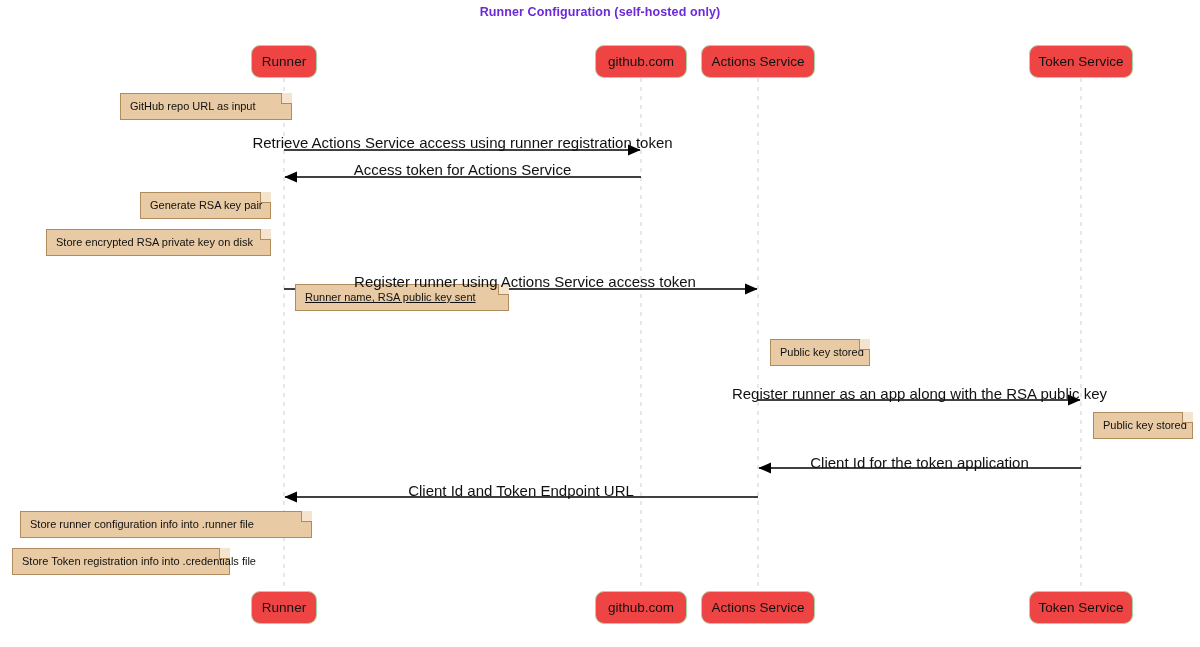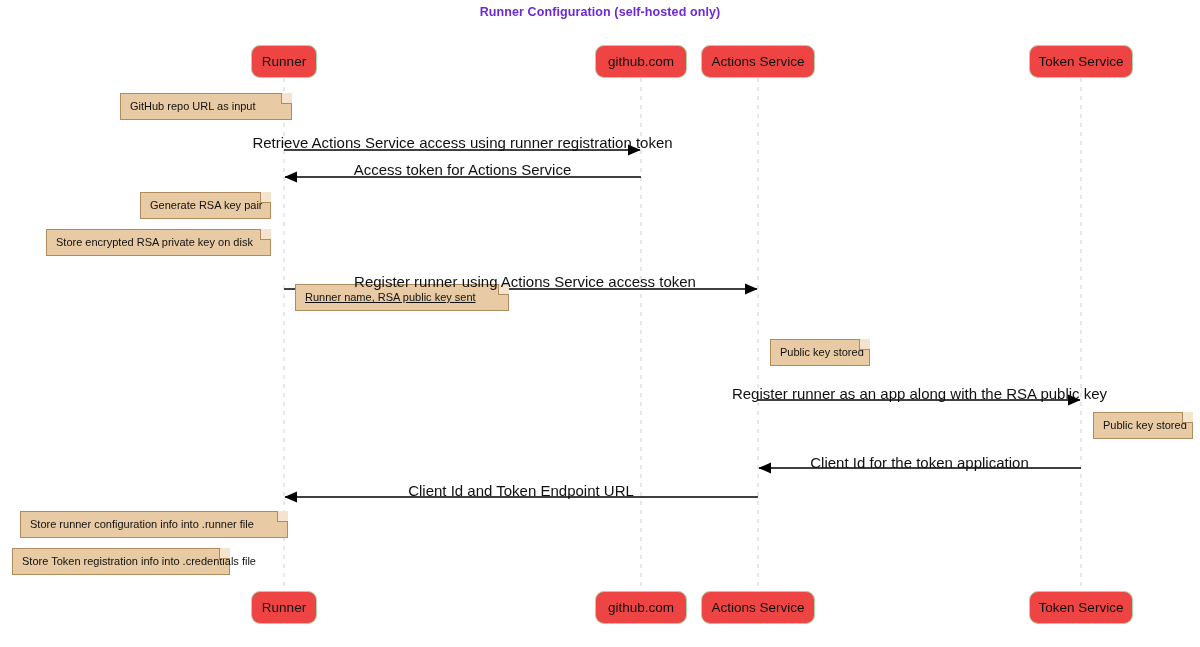--- a/index.html
+++ b/index.html
@@ -122,21 +122,21 @@
       <div class="participant" style="left: 758px; top: 591px; width: 114px;"><span>Actions Service</span></div>
       <div class="participant" style="left: 1081px; top: 591px; width: 104px;"><span>Token Service</span></div>
     </div>
   <div id="notes-layer">
       <div class="note" style="left: 120px; top: 93px; width: 172px;"><span>GitHub repo URL as input</span><span class="fold"></span></div>
       <div class="note" style="left: 140px; top: 192px; width: 131px;"><span>Generate RSA key pair</span><span class="fold"></span></div>
       <div class="note" style="left: 46px; top: 229px; width: 225px;"><span>Store encrypted RSA private key on disk</span><span class="fold"></span></div>
       <div class="note" style="left: 295px; top: 284px; width: 214px; text-decoration: underline;"><span>Runner name, RSA public key sent</span><span class="fold"></span></div>
       <div class="note" style="left: 770px; top: 339px; width: 100px;"><span>Public key stored</span><span class="fold"></span></div>
       <div class="note" style="left: 1093px; top: 412px; width: 100px;"><span>Public key stored</span><span class="fold"></span></div>
-      <div class="note" style="left: 20px; top: 511px; width: 268px;"><span>Store runner configuration info into .runner file</span><span class="fold"></span></div>
+      <div class="note" style="left: 20px; top: 511px; width: 292px;"><span>Store runner configuration info into .runner file</span><span class="fold"></span></div>
       <div class="note" style="left: 12px; top: 548px; width: 218px;"><span>Store Token registration info into .credentials file</span><span class="fold"></span></div>
     </div>
   <div id="labels-layer">
       <div class="msg-label" style="left: 462.5px; top: 134px;">Retrieve Actions Service access using runner registration token</div>
       <div class="msg-label" style="left: 462.5px; top: 161px;">Access token for Actions Service</div>
       <div class="msg-label" style="left: 525px; top: 273px;">Register runner using Actions Service access token</div>
       <div class="msg-label" style="left: 919.5px; top: 385px;">Register runner as an app along with the RSA public key</div>
       <div class="msg-label" style="left: 919.5px; top: 454px;">Client Id for the token application</div>
       <div class="msg-label" style="left: 521px; top: 482px;">Client Id and Token Endpoint URL</div>
     </div>

